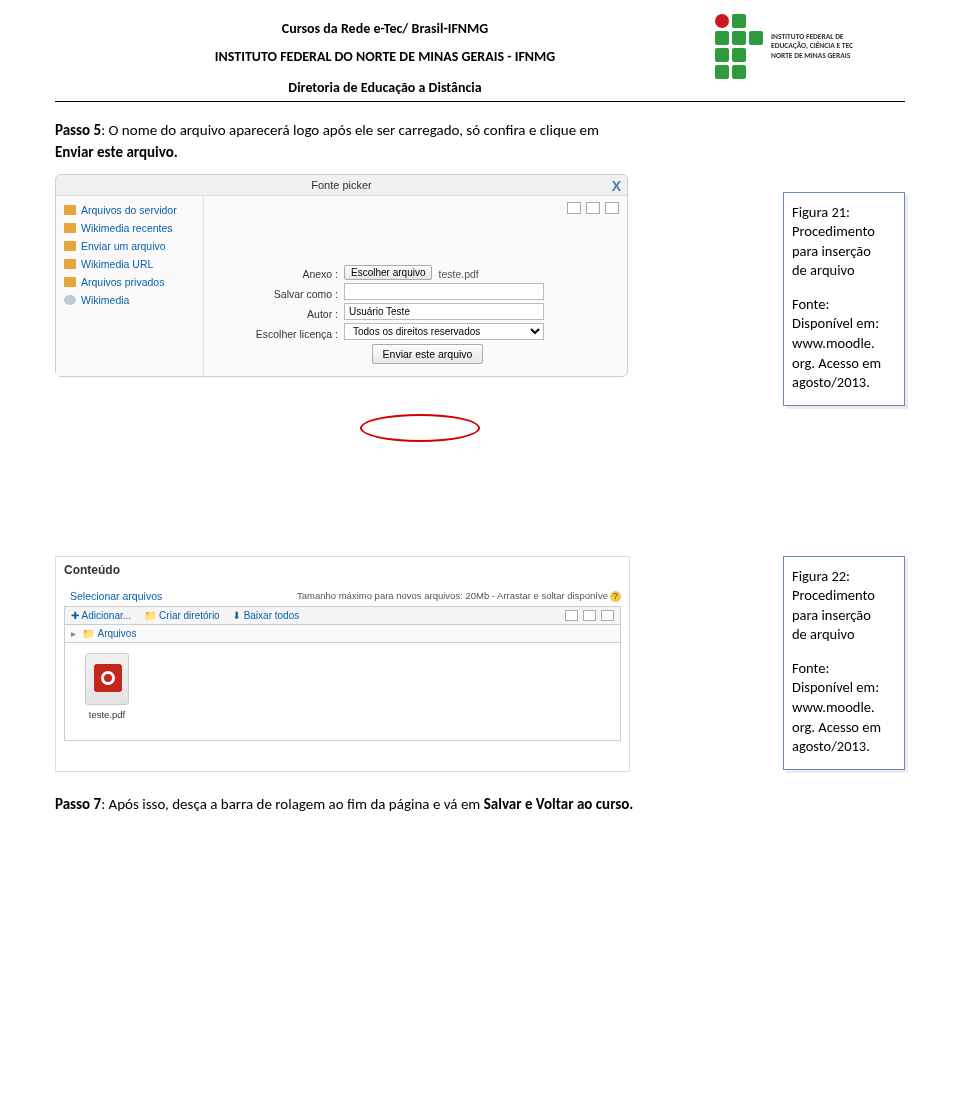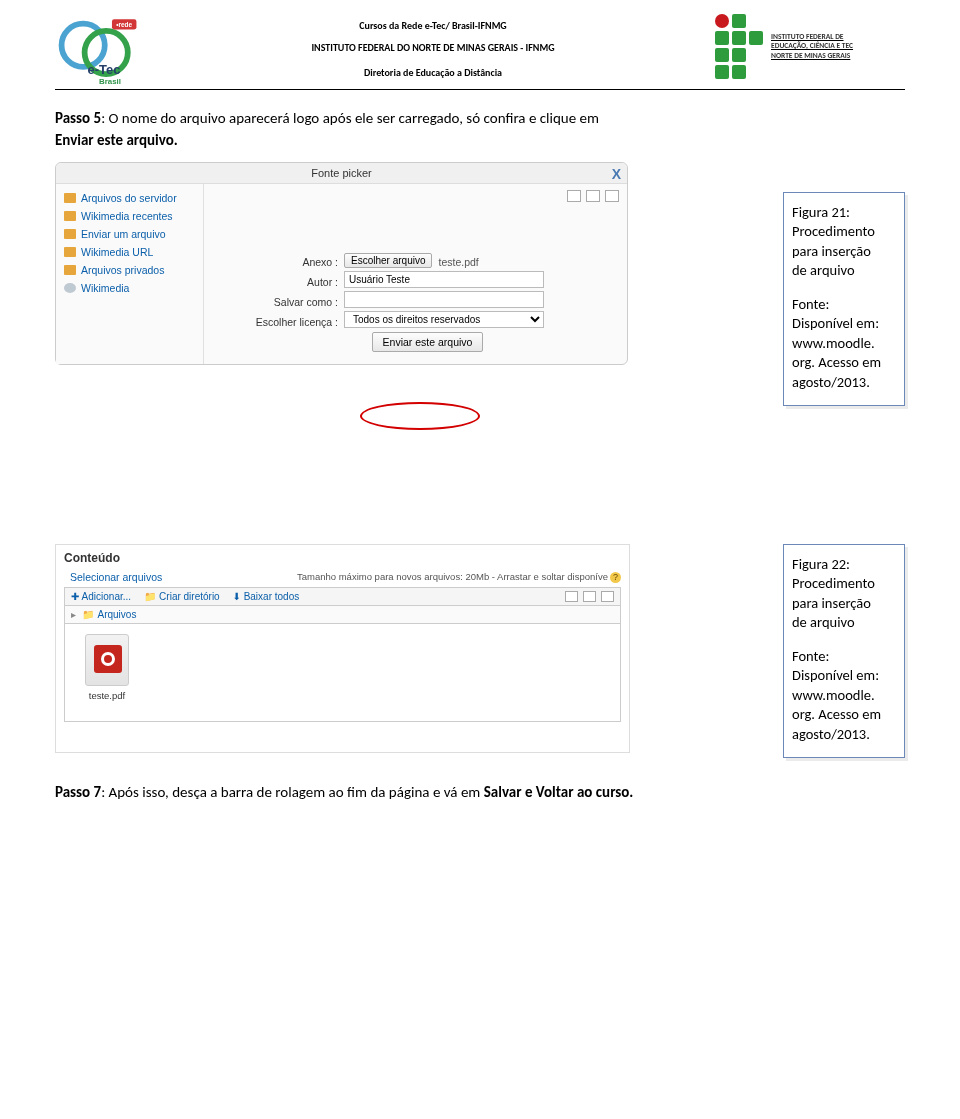--- a/index.html
+++ b/index.html
@@ -23,34 +23,33 @@
   .logo-left {
     width: 88px;
     height: 72px;
     flex-shrink: 0;
     margin-right: 8px;
   }
   .header-center {
     flex: 1;
     text-align: center;
     font-weight: bold;
-    font-size: 10px;
+    font-size: 14px;
     line-height: 1.55;
     color: #000;
     padding-top: 3px;
   }
   .header-center .line2 { margin-top: 6px; }
   .header-center .line3 { margin-top: 10px; }
   .logo-right {
     width: 190px;
     height: 62px;
     flex-shrink: 0;
     display: flex;
     align-items: center;
-    text-decoration: underline;
   }
   .logo-right .squares {
     display: grid;
     grid-template-columns: repeat(3, 14px);
     grid-auto-rows: 14px;
     gap: 3px;
   }
   .sq { width:14px; height:14px; border-radius:50%; }
   .sq.r { background:#c8191e; }
   .sq.g { background:#2e9b3d; border-radius:2px; }
@@ -183,21 +182,21 @@
     border-radius: 50%;
     width: 120px; height: 28px;
     left: 305px; top: 240px;
     pointer-events: none;
   }
 
   
   .caption-box {
     position: absolute;
     right: 0;
-    top: 30px;
+    top: 18px;
     width: 122px;
     border: 1.5px solid #6a88b8;
     background: #fff;
     box-shadow: 3px 3px 0 rgba(0,0,0,0.08);
     padding: 10px 8px 12px 8px;
     font-size: 14.5px;
     line-height: 1.35;
   }
   .caption-box .gap { height: 14px; }
   .caption-box.c2 { top: 0; }
@@ -210,21 +209,21 @@
     background: #fff;
     font-family: Arial, sans-serif;
     font-size: 11px;
     color: #333;
     padding: 6px 8px 30px 8px;
   }
   .shot2 .s2-title {
     font-size: 12px;
     font-weight: bold;
     color: #333;
-    margin-bottom: 6px;
+    margin-bottom: 13px;
   }
   .shot2 .s2-sub {
     color: #0b5faa;
     font-size: 10.5px;
     margin-left: 6px;
   }
   .shot2 .s2-note {
     float: right;
     font-size: 9.5px;
     color: #555;
@@ -291,30 +290,20 @@
   .etec-logo { position:relative; }
   .etec-logo svg { width: 88px; height: 72px; }
 
 </style>
 </head>
 <body>
 
 <div class="page">
 
   <div class="header">
-    <div class="logo-left etec-logo">
-      <svg viewBox="0 0 120 100">
-        <circle cx="38" cy="42" r="30" fill="none" stroke="#4aa3d1" stroke-width="8"></circle>
-        <circle cx="70" cy="52" r="30" fill="none" stroke="#34a24a" stroke-width="8"></circle>
-        <rect x="78" y="6" width="34" height="14" rx="3" fill="#d23636"></rect>
-        <text x="95" y="16" text-anchor="middle" fill="#fff" font-size="9" font-family="Arial" font-weight="bold">•rede</text>
-        <text x="44" y="82" fill="#27406a" font-size="18" font-family="Arial" font-weight="bold">e-Tec</text>
-        <text x="60" y="96" fill="#31944a" font-size="11" font-family="Arial" font-weight="bold">Brasil</text>
-      </svg>
-    </div>
     <div class="header-center">
       <div>Cursos da Rede e-Tec/ Brasil-IFNMG</div>
       <div class="line2">INSTITUTO FEDERAL DO NORTE DE MINAS GERAIS - IFNMG</div>
       <div class="line3">Diretoria de Educação a Distância</div>
     </div>
     <div class="logo-right">
       <div class="squares">
         <span class="sq r"></span>
           <span class="sq g"></span>
           <span></span>
@@ -378,26 +367,26 @@
             <span class="vbtn"></span>
           </div>
           <div style="height:40px;"></div>
           <div class="fp-form">
             <div class="row">
               <div class="lbl">Anexo :</div>
               <button class="btn">Escolher arquivo</button>
               <span style="margin-left:6px;color:#555;">teste.pdf</span>
             </div>
             <div class="row">
+              <div class="lbl">Salvar como :</div>
+              <input class="inp" style="width: 200px;">
+            </div>
+            <div class="row">
               <div class="lbl">Autor :</div>
               <input class="inp" style="width: 200px;" value="Usuário Teste">
-            </div>
-            <div class="row">
-              <div class="lbl">Salvar como :</div>
-              <input class="inp" style="width: 200px;">
             </div>
             <div class="row">
               <div class="lbl">Escolher licença :</div>
               <select class="inp">
                 <option>Todos os direitos reservados</option>
               </select>
             </div>
             <div class="fp-submit">
               <button class="btn">Enviar este arquivo</button>
             </div>

